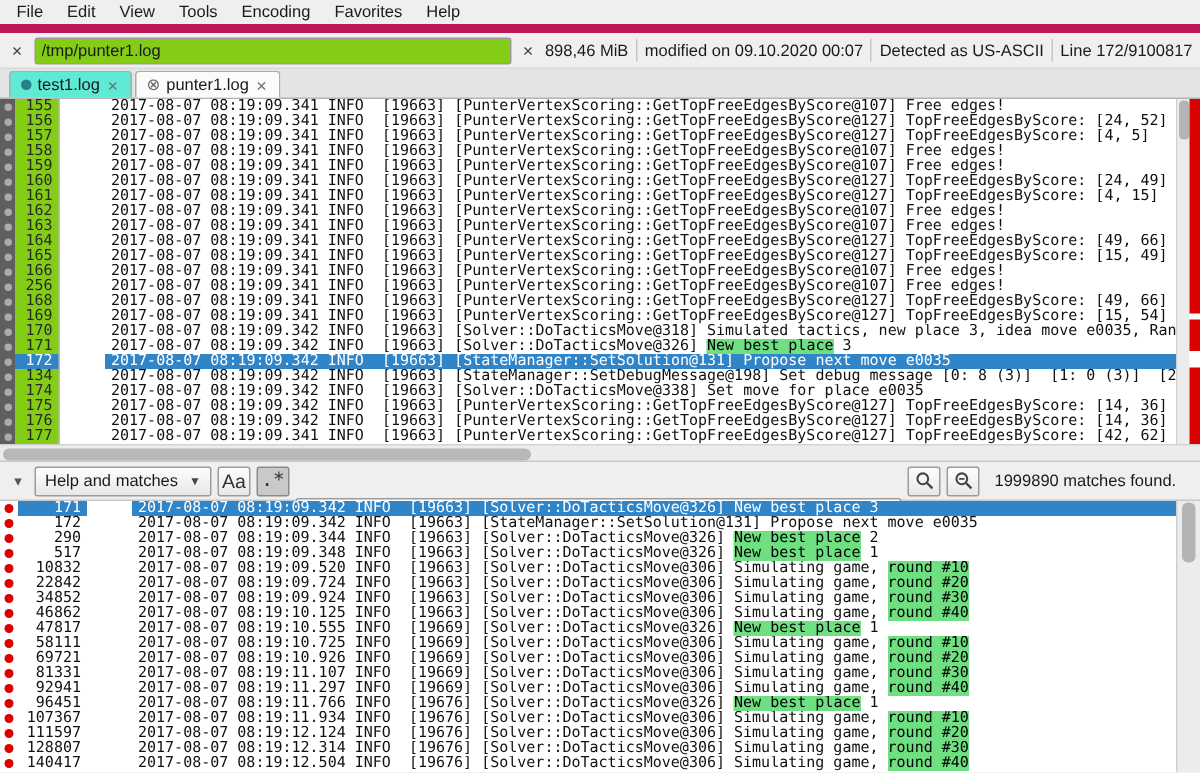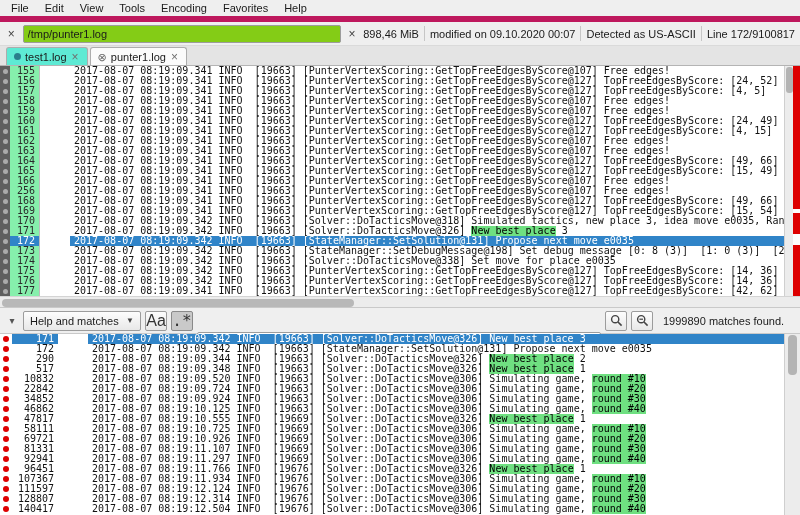--- a/index.html
+++ b/index.html
@@ -34,41 +34,41 @@
   
   .main-pane { height: 230px; display: flex; background: #fff; flex: none; position: relative; }
   .log-list { flex: 1; overflow: hidden; font-family: "DejaVu Sans Mono", monospace; font-size: 10px; }
   .log-row { display: flex; height: 10px; line-height: 10px; white-space: pre; align-items: stretch; }
   .log-row.sel .num-cell, .log-row.sel .text-cell { background: var(--sel); color: #fff; }
   .mark-cell { width: 10px; flex: none; display: flex; align-items: center; justify-content: center; }
   .main .mark-cell { background: #5f5f5f; }
   .filtered .mark-cell { width: 12px; background: #fff; }
   .mark-dot { width: 5px; height: 5px; border-radius: 50%; background: #ababab; }
   .filtered .mark-dot { width: 6px; height: 6px; background: var(--red); }
-  .num-cell { width: 30px; flex: none; text-align: right; padding-right: 4px; background: #86efac; color: #2a2a2a; border-right: 1px solid #bdbdbd; }
+  .num-cell { width: 30px; flex: none; text-align: right; padding-right: 4px; background: #84cc16; color: #2a2a2a; border-right: 1px solid #bdbdbd; }
   .filtered .num-cell { width: 46px; background: #fff; color: #111; border-right: none; }
   .text-cell { flex: 1; padding-left: 4px; overflow: hidden; color: #111; margin-left: 30px; }
   .hl { background: var(--hl); color: #000; }
 
   
   .scroll-col { width: 16px; flex: none; display: flex; border-left: 1px solid #cfcfcf; }
   .vscroll { width: 9px; background: #ececec; position: relative; }
   .vscroll .thumb { position: absolute; top: 1px; left: 1px; width: 7px; height: 26px; background: #b4b4b4; border-radius: 3px; }
   .overview { width: 7px; position: relative; background: #fdfdfd; }
   .ov-seg { position: absolute; left: 0; width: 100%; background: var(--red); }
 
   .hscroll { height: 12px; background: #ececec; border-top: 1px solid #d4d4d4; border-bottom: 1px solid #c9c9c9; position: relative; flex: none; }
   .hscroll .thumb { position: absolute; top: 2px; left: 2px; height: 8px; width: 44%; background: #b8b8b8; border-radius: 4px; }
 
   
   .searchbar { height: 26px; display: flex; align-items: center; gap: 4px; padding: 0 5px; background: #efefef; border-bottom: 1px solid #c9c9c9; flex: none; }
   .chev-btn { width: 14px; height: 16px; display: flex; align-items: center; justify-content: center; color: #555; font-size: 10px; }
   .combo { height: 20px; min-width: 118px; display: flex; align-items: center; gap: 6px; padding: 0 6px; border: 1px solid #9c9c9c; border-radius: 2px; background: linear-gradient(#fdfdfd, #e8e8e8); cursor: default; }
   .combo .arrow { margin-left: auto; font-size: 8px; color: #444; }
-  .sq-btn { height: 20px; min-width: 22px; display: flex; align-items: center; justify-content: center; border: 1px solid #9c9c9c; border-radius: 2px; background: linear-gradient(#fdfdfd, #e8e8e8); font-size: 16px; color: #333; cursor: default; }
+  .sq-btn { height: 20px; min-width: 22px; display: flex; align-items: center; justify-content: center; border: 1px solid #9c9c9c; border-radius: 2px; background: linear-gradient(#fdfdfd, #e8e8e8); font-size: 13px; color: #333; cursor: default; }
   .sq-btn.pressed { background: #c9c9c9; border-color: #8a8a8a; font-family: "DejaVu Sans Mono", monospace; }
   .search-input { flex: 1; height: 20px; border: 1px solid #9c9c9c; border-radius: 2px; background: #fff; padding: 0 5px; font-size: 11px; font-family: "Liberation Sans", sans-serif; color: #1a1a1a; margin-top: 42px; }
   .matches-label { min-width: 138px; padding: 2px 6px; white-space: nowrap; color: #1a1a1a; }
 
   
   .filtered-pane { flex: 1; display: flex; background: #fff; overflow: hidden; }
   .filtered-pane .log-list { overflow: hidden; }
   .fscroll { width: 16px; flex: none; background: #ececec; border-left: 1px solid #cfcfcf; position: relative; }
   .fscroll .thumb { position: absolute; top: 1px; left: 3px; width: 9px; height: 40px; background: #b4b4b4; border-radius: 4px; }
 
@@ -128,21 +128,21 @@
         <div class="log-row"><span class="mark-cell"><span class="mark-dot"></span></span><span class="num-cell">163</span><span class="text-cell">2017-08-07 08:19:09.341 INFO  [19663] [PunterVertexScoring::GetTopFreeEdgesByScore@107] Free edges!</span></div>
         <div class="log-row"><span class="mark-cell"><span class="mark-dot"></span></span><span class="num-cell">164</span><span class="text-cell">2017-08-07 08:19:09.341 INFO  [19663] [PunterVertexScoring::GetTopFreeEdgesByScore@127] TopFreeEdgesByScore: [49, 66]</span></div>
         <div class="log-row"><span class="mark-cell"><span class="mark-dot"></span></span><span class="num-cell">165</span><span class="text-cell">2017-08-07 08:19:09.341 INFO  [19663] [PunterVertexScoring::GetTopFreeEdgesByScore@127] TopFreeEdgesByScore: [15, 49]</span></div>
         <div class="log-row"><span class="mark-cell"><span class="mark-dot"></span></span><span class="num-cell">166</span><span class="text-cell">2017-08-07 08:19:09.341 INFO  [19663] [PunterVertexScoring::GetTopFreeEdgesByScore@107] Free edges!</span></div>
         <div class="log-row"><span class="mark-cell"><span class="mark-dot"></span></span><span class="num-cell">256</span><span class="text-cell">2017-08-07 08:19:09.341 INFO  [19663] [PunterVertexScoring::GetTopFreeEdgesByScore@107] Free edges!</span></div>
         <div class="log-row"><span class="mark-cell"><span class="mark-dot"></span></span><span class="num-cell">168</span><span class="text-cell">2017-08-07 08:19:09.341 INFO  [19663] [PunterVertexScoring::GetTopFreeEdgesByScore@127] TopFreeEdgesByScore: [49, 66]</span></div>
         <div class="log-row"><span class="mark-cell"><span class="mark-dot"></span></span><span class="num-cell">169</span><span class="text-cell">2017-08-07 08:19:09.341 INFO  [19663] [PunterVertexScoring::GetTopFreeEdgesByScore@127] TopFreeEdgesByScore: [15, 54]</span></div>
         <div class="log-row"><span class="mark-cell"><span class="mark-dot"></span></span><span class="num-cell">170</span><span class="text-cell">2017-08-07 08:19:09.342 INFO  [19663] [Solver::DoTacticsMove@318] Simulated tactics, new place 3, idea move e0035, Random-Greedy</span></div>
         <div class="log-row"><span class="mark-cell"><span class="mark-dot"></span></span><span class="num-cell">171</span><span class="text-cell">2017-08-07 08:19:09.342 INFO  [19663] [Solver::DoTacticsMove@326] <span class="hl">New best place</span> 3</span></div>
         <div class="log-row sel"><span class="mark-cell"><span class="mark-dot"></span></span><span class="num-cell">172</span><span class="text-cell">2017-08-07 08:19:09.342 INFO  [19663] [StateManager::SetSolution@131] Propose next move e0035</span></div>
-        <div class="log-row"><span class="mark-cell"><span class="mark-dot"></span></span><span class="num-cell">173</span><span class="text-cell">2017-08-07 08:19:09.342 INFO  [19663] [StateManager::SetDebugMessage@198] Set debug message [0: 8 (3)]  [1: 0 (3)]  [2: 1 (1)]</span></div>
+        <div class="log-row"><span class="mark-cell"><span class="mark-dot"></span></span><span class="num-cell">134</span><span class="text-cell">2017-08-07 08:19:09.342 INFO  [19663] [StateManager::SetDebugMessage@198] Set debug message [0: 8 (3)]  [1: 0 (3)]  [2: 1 (1)]</span></div>
         <div class="log-row"><span class="mark-cell"><span class="mark-dot"></span></span><span class="num-cell">174</span><span class="text-cell">2017-08-07 08:19:09.342 INFO  [19663] [Solver::DoTacticsMove@338] Set move for place e0035</span></div>
         <div class="log-row"><span class="mark-cell"><span class="mark-dot"></span></span><span class="num-cell">175</span><span class="text-cell">2017-08-07 08:19:09.342 INFO  [19663] [PunterVertexScoring::GetTopFreeEdgesByScore@127] TopFreeEdgesByScore: [14, 36] [14, 53] [14, 62]</span></div>
         <div class="log-row"><span class="mark-cell"><span class="mark-dot"></span></span><span class="num-cell">176</span><span class="text-cell">2017-08-07 08:19:09.342 INFO  [19663] [PunterVertexScoring::GetTopFreeEdgesByScore@127] TopFreeEdgesByScore: [14, 36] [14, 53] [14, 62]</span></div>
         <div class="log-row"><span class="mark-cell"><span class="mark-dot"></span></span><span class="num-cell">177</span><span class="text-cell">2017-08-07 08:19:09.341 INFO  [19663] [PunterVertexScoring::GetTopFreeEdgesByScore@127] TopFreeEdgesByScore: [42, 62]</span></div>
       </div>
     <div class="scroll-col">
       <div class="vscroll">
         <div class="thumb"></div>
       </div>
       <div class="overview">

